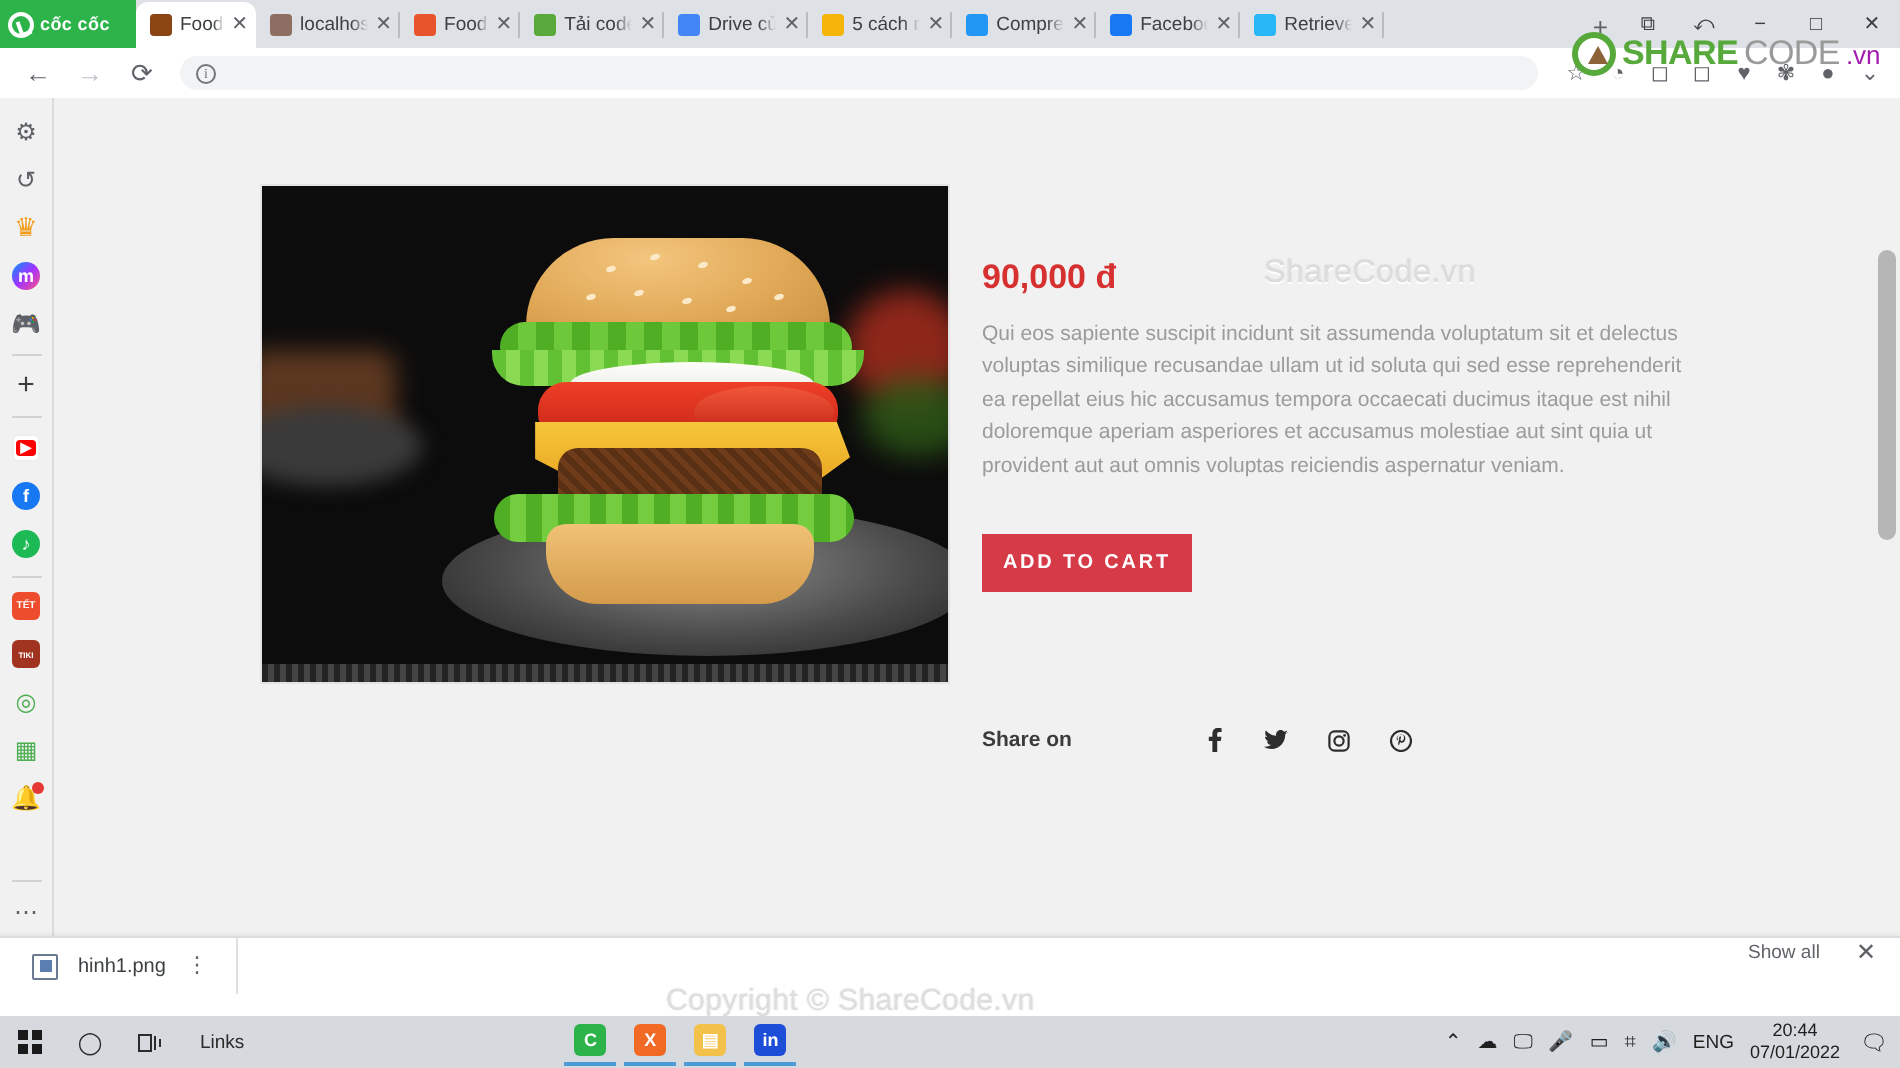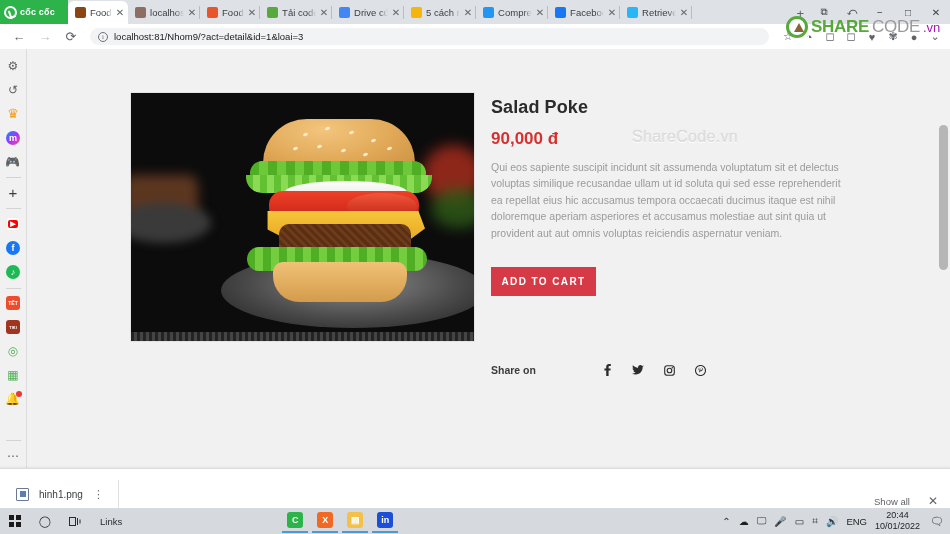--- a/index.html
+++ b/index.html
@@ -180,21 +180,21 @@
   .soc { width:12px;height:12px; display:flex;align-items:center;justify-content:center;
          color:#2d2d2d; font-size:11px; }
 
   .vscroll { position:absolute; right:0; top:0; width:15px; height:419px; background:#f1f1f1; }
   .vthumb { position:absolute; right:2px; top:76px; width:9px; height:145px;
             background:#b6b6b6; border-radius:5px; }
 
   
   .dlbar {
     position:absolute; left:0; top:468px; width:950px; height:40px;
-    background:#fff; border-top:1px solid #dadce0; display:flex; align-items:flex-end;
+    background:#fff; border-top:1px solid #dadce0; display:flex; align-items:flex-start;
     padding:0 12px; box-shadow:0 -1px 2px rgba(0,0,0,.06);
   }
   .dl-item { display:flex; align-items:center; gap:10px; height:28px; padding-left:4px;
              border-right:1px solid #e0e0e0; padding-right:14px; }
   .dl-ico { width:13px;height:13px;border:1px solid #6b7a90; border-radius:1px;
             background:#fff; display:flex;align-items:center;justify-content:center; }
   .dl-ico span{ width:6px;height:6px;background:#5b7fb0; display:block;}
   .dl-name { font-size:10px; color:#3c4043; }
   .dl-more { font-size:11px; color:#5f6368; letter-spacing:0; line-height:7px; }
   .dl-right { margin-left:auto; display:flex; align-items:center; gap:18px; }
@@ -301,21 +301,20 @@
       <div class="winbtn">✕</div>
     </div>
   </div>
 
   <div class="toolbar">
     <div class="navbtn">←</div>
     <div class="navbtn dim">→</div>
     <div class="navbtn">⟳</div>
     <div class="omnibox">
       <span class="info">i</span>
-      <span class="url" title="localhost:81/Nhom9/?act=detail&amp;id=1&amp;loai=3">localhost:81/Nhom9/?act=detail&amp;id=1&amp;loai=3</span>
     </div>
     <div class="tb-icons">
       <div class="tb-icon">☆</div>
       <div class="tb-icon">◔</div>
       <div class="tb-icon">◻</div>
       <div class="tb-icon">◻</div>
       <div class="tb-icon">♥</div>
       <div class="tb-icon">✾</div>
       <div class="tb-icon">●</div>
       <div class="tb-icon">⌄</div>
@@ -410,21 +409,20 @@
           <div class="tomato"></div>
           <div class="tomato2"></div>
           <div class="cheese"></div>
           <div class="patty"></div>
           <div class="lettuce-bot"></div>
           <div class="bun-bot"></div>
         </div>
         <div class="filmstrip"></div>
       </div>
 
-      <div class="title">Salad Poke</div>
       <div class="price">90,000 đ</div>
       <div class="wm-small">ShareCode.vn</div>
       <div class="desc">Qui eos sapiente suscipit incidunt sit assumenda voluptatum sit et delectus voluptas similique recusandae ullam ut id soluta qui sed esse reprehenderit ea repellat eius hic accusamus tempora occaecati ducimus itaque est nihil doloremque aperiam asperiores et accusamus molestiae aut sint quia ut provident aut aut omnis voluptas reiciendis aspernatur veniam.</div>
       <button class="cart-btn">ADD TO CART</button>
 
       <div class="meta">
         <div class="meta-row">
           <span class="meta-k">Share on</span>
           <span class="socials">
             <span class="soc">
@@ -466,20 +464,21 @@
           <span></span>
         </span>
       <span class="dl-name">hinh1.png</span>
       <span class="dl-more">⋮</span>
     </div>
     <div class="dl-right">
       <span class="showall">Show all</span>
       <span class="dl-close">✕</span>
     </div>
   </div>
+  <div class="copyright">Copyright © ShareCode.vn</div>
 </div>
 
 <div class="taskbar">
   <div class="start">
     <span class="win-grid">
         <i></i>
         <i></i>
         <i></i>
         <i></i>
       </span>
@@ -511,17 +510,17 @@
       <span class="tr-ico">⌃</span>
       <span class="tr-ico">☁</span>
       <span class="tr-ico">🖵</span>
       <span class="tr-ico">🎤</span>
       <span class="tr-ico">▭</span>
       <span class="tr-ico">⌗</span>
       <span class="tr-ico">🔊</span>
       <span class="tr-lang">ENG</span>
       <div class="clock">
         <div>20:44</div>
-        <div>10/01/2022</div>
+        <div>07/01/2022</div>
       </div>
       <span class="notif">🗨</span>
     </div>
 </div>
 
 </body></html>

